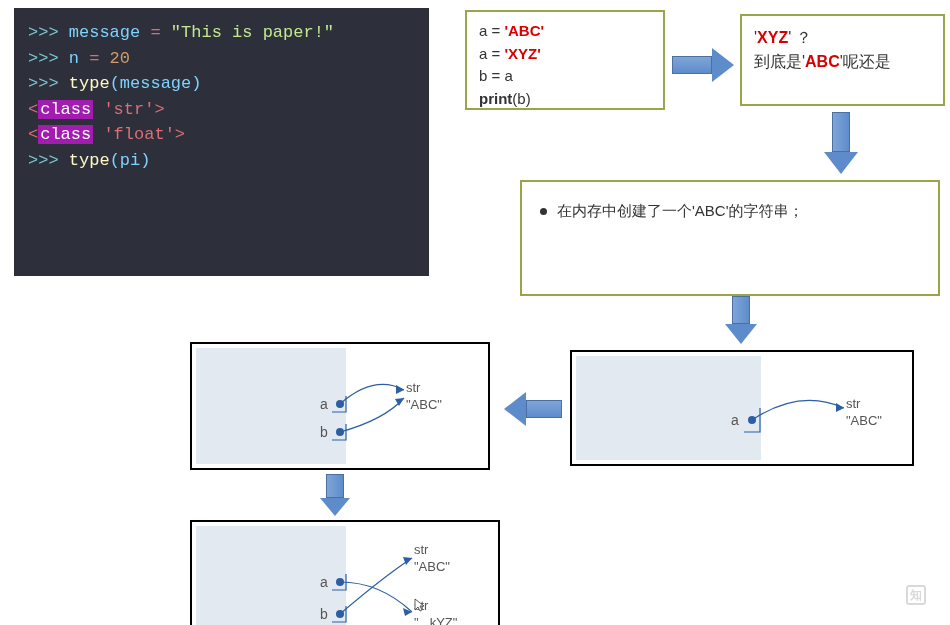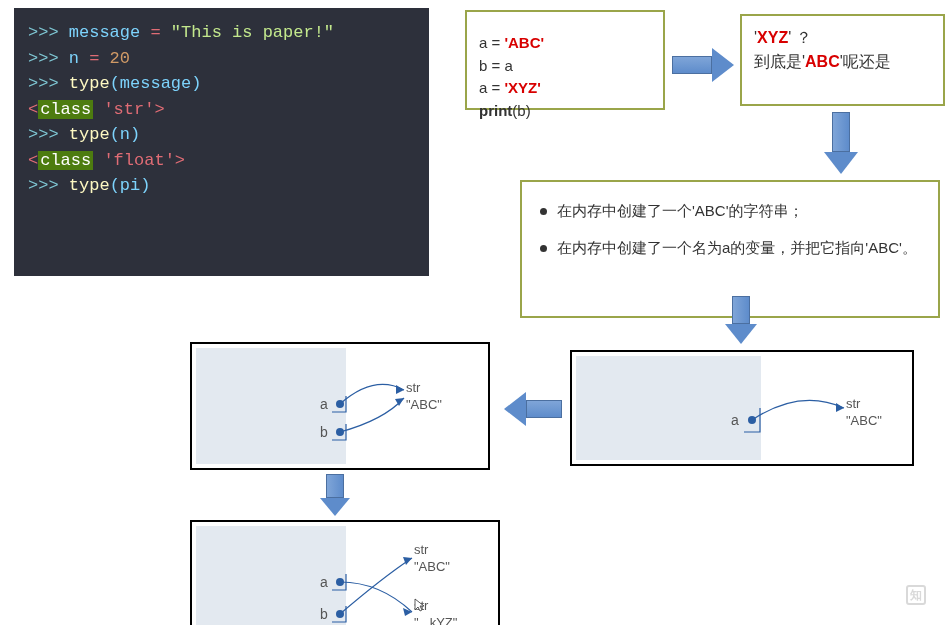--- a/index.html
+++ b/index.html
@@ -26,34 +26,34 @@
     line-height: 1.5;
     color: #d4d4d4;
   }
   .prompt { color: #7fc7d4; }
   .ident  { color: #7dd3fc; margin-top: 16px; }
   .eq     { color: #e06c75; }
   .str    { color: #c3e88d; }
   .num    { color: #d19a66; }
   .fn     { color: #fef9c3; }
   .out    { color: #e06c75; }
-  .hi     { background: #4d7c0f; color: #fff; padding: 0 2px; font-family: Liberation Mono, monospace; }
+  .hi     { background: #a21caf; color: #fff; padding: 0 2px; font-family: Liberation Mono, monospace; }
 
   .box {
     position: absolute;
     border: 2px solid #9aa54a;
     padding: 10px 14px;
     font-size: 15px;
     line-height: 1.5;
   }
-  .box-code { left: 465px; top: 10px; width: 200px; height: 100px; padding:20px 12px; }
+  .box-code { left: 465px; top: 10px; width: 200px; height: 100px; padding:8px 12px; }
   .box-code .v { font-family: Arial, sans-serif; }
   .red { color: #d80000; font-weight: bold; }
   .box-q { left: 740px; top: 14px; width: 205px; height: 92px; padding:10px 12px; font-size:16px; }
-  .box-ex { left: 520px; top: 180px; width: 420px; height: 138px; }
+  .box-ex { left: 520px; top: 180px; width: 420px; height: 116px; }
   .bullet { display: flex; margin: 8px 0 14px 0; }
   .dot { width: 7px; height: 7px; background: #333; border-radius: 50%; margin: 8px 10px 0 4px; flex-shrink:0; }
 
   .dia {
     position: absolute;
     border: 2px solid #000;
     background: #fff;
     overflow: hidden;
   }
   .dia-inner {
@@ -90,29 +90,28 @@
   .pth{ stroke:#2b5ea3; stroke-width:1.2; fill:none; }
 </style>
 </head>
 <body>
 
 <div class="code-block">
   <div><span class="prompt">&gt;&gt;&gt;</span><span class="ident"> message </span><span class="eq">=</span><span class="str"> "This is paper!"</span></div>
   <div><span class="prompt">&gt;&gt;&gt;</span><span class="ident"> n </span><span class="eq">=</span><span class="num"> 20</span></div>
   <div><span class="prompt">&gt;&gt;&gt;</span><span class="fn"> type</span><span class="ident">(message)</span></div>
   <div><span class="out">&lt;</span><span class="hi">class</span><span class="out"> 'str'&gt;</span></div>
-  <div><span class="prompt">&gt;&gt;&gt;</span><span class="fn"> type</span><span class="ident">(n)</span></div>
   <div><span class="out">&lt;</span><span class="hi">class</span><span class="out"> 'float'&gt;</span></div>
   <div><span class="prompt">&gt;&gt;&gt;</span><span class="fn"> type</span><span class="ident">(pi)</span></div>
 </div>
 
 <div class="box box-code">
   <div class="v"><span>a = </span><span class="red">'ABC'</span></div>
+  <div class="v"><span>a = </span><span class="red">'XYZ'</span></div>
   <div class="v">b = a</div>
-  <div class="v"><span>a = </span><span class="red">'XYZ'</span></div>
   <div class="v"><span style="font-weight:bold">print</span><span>(b)</span></div>
 </div>
 
 <div class="box box-q">
   <div><span>'</span><span class="red">XYZ</span><span>' ？</span></div>
   <div><span>到底是'</span><span class="red">ABC</span><span>'呢还是</span></div>
 </div>
 
 <div class="harr" style="left:672px; top:48px; width:62px; height:34px;">
   <div class="bar" style="left:0; top:8px; width:40px;"></div>
@@ -121,24 +120,20 @@
 
 <div class="varr" style="left:824px; top:112px; width:34px; height:62px;">
   <div class="bar" style="left:8px; top:0; height:40px;"></div>
   <div class="head" style="bottom:0; left:0; border-top:22px solid #5e8ccb; border-left:17px solid transparent; border-right:17px solid transparent;"></div>
 </div>
 
 <div class="box box-ex">
   <div class="bullet">
       <div class="dot"></div>
       <div>在内存中创建了一个'ABC'的字符串；</div>
-    </div>
-  <div class="bullet">
-      <div class="dot"></div>
-      <div>在内存中创建了一个名为a的变量，并把它指向'ABC'。</div>
     </div>
 </div>
 
 <div class="varr" style="left:725px; top:296px; width:32px; height:48px;">
   <div class="bar" style="left:7px; top:0; height:28px;"></div>
   <div class="head" style="bottom:0; left:0; border-top:20px solid #5e8ccb; border-left:16px solid transparent; border-right:16px solid transparent;"></div>
 </div>
 
 <div class="dia" style="left:570px; top:350px; width:344px; height:116px;">
   <div class="dia-inner">

